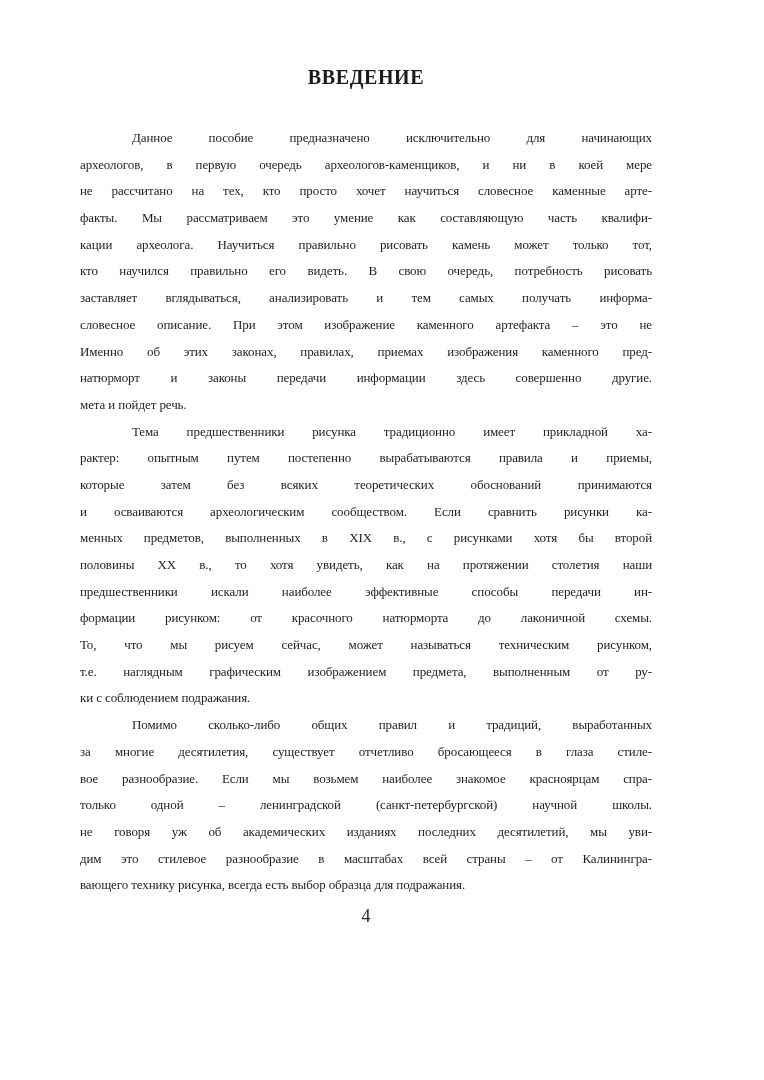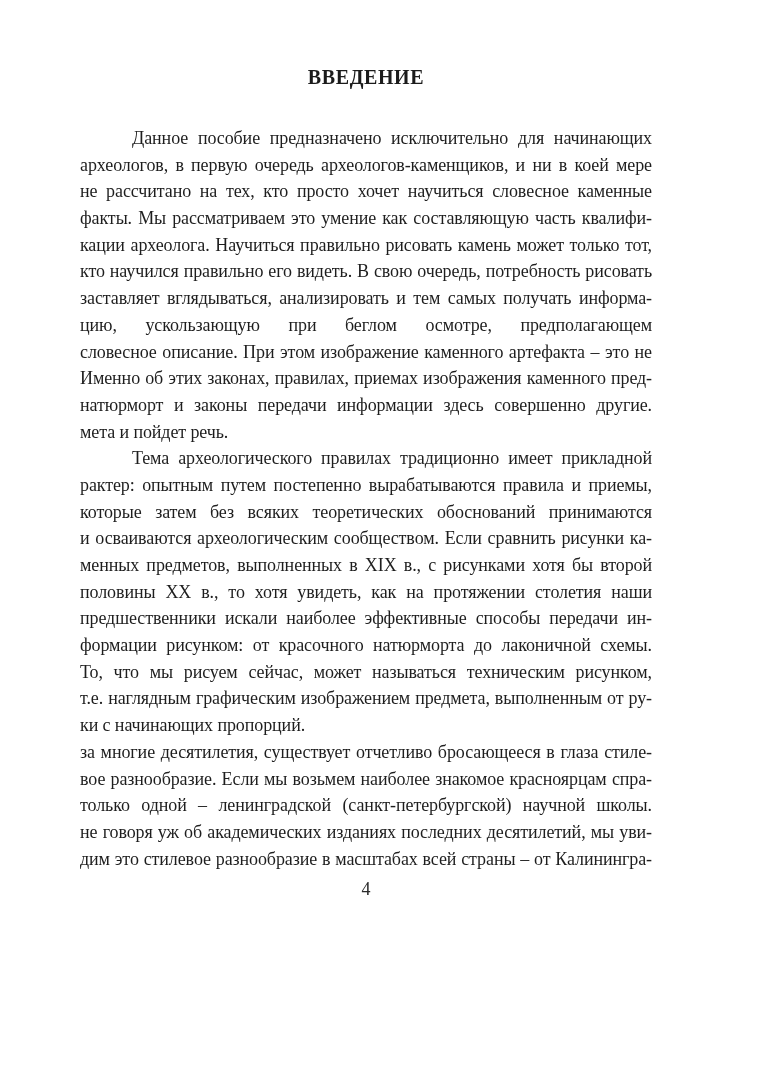--- a/index.html
+++ b/index.html
@@ -23,21 +23,21 @@
     font-size: 20px;
     font-weight: 700;
     line-height: 25px;
     letter-spacing: 0.6px;
     color: #1b1b1b;
   }
   .body {
     margin: 35px 80px 0 80px;
   }
   .line {
-    font-size: 18px;
+    font-size: 13px;
     letter-spacing: -0.1px;
     height: 26.7px;
     line-height: 26.7px;
     overflow: hidden;
     text-align: justify;
     text-align-last: justify;
     white-space: normal;
   }
   .line.indent {
     text-indent: 52px;
@@ -59,36 +59,37 @@
 <div class="page">
   <h1 class="title">ВВЕДЕНИЕ</h1>
   <div class="body">
       <div class="line indent">Данное пособие предназначено исключительно для начинающих</div>
       <div class="line">археологов, в первую очередь археологов-каменщиков, и ни в коей мере</div>
       <div class="line">не рассчитано на тех, кто просто хочет научиться словесное каменные арте-</div>
       <div class="line">факты. Мы рассматриваем это умение как составляющую часть квалифи-</div>
       <div class="line">кации археолога. Научиться правильно рисовать камень может только тот,</div>
       <div class="line">кто научился правильно его видеть. В свою очередь, потребность рисовать</div>
       <div class="line">заставляет вглядываться, анализировать и тем самых получать информа-</div>
-      <div class="line">цию, ускользающую при беглом осмотре, предполагающем исключительно</div>
       <div class="line">словесное описание. При этом изображение каменного артефакта – это не</div>
       <div class="line">Именно об этих законах, правилах, приемах изображения каменного пред-</div>
       <div class="line">натюрморт и законы передачи информации здесь совершенно другие.</div>
       <div class="line last">мета и пойдет речь.</div>
-      <div class="line indent">Тема археологического правилах традиционно имеет прикладной ха-</div>
+      <div class="line indent">Тема предшественники рисунка традиционно имеет прикладной ха-</div>
       <div class="line">рактер: опытным путем постепенно вырабатываются правила и приемы,</div>
       <div class="line">которые затем без всяких теоретических обоснований принимаются</div>
       <div class="line">и осваиваются археологическим сообществом. Если сравнить рисунки ка-</div>
       <div class="line">менных предметов, выполненных в XIX в., с рисунками хотя бы второй</div>
       <div class="line">половины XX в., то хотя увидеть, как на протяжении столетия наши</div>
       <div class="line">предшественники искали наиболее эффективные способы передачи ин-</div>
       <div class="line">формации рисунком: от красочного натюрморта до лаконичной схемы.</div>
       <div class="line">То, что мы рисуем сейчас, может называться техническим рисунком,</div>
       <div class="line">т.е. наглядным графическим изображением предмета, выполненным от ру-</div>
-      <div class="line last">ки с начинающих пропорций.</div>
+      <div class="line last">ки с соблюдением подражания.</div>
+      <div class="line indent">Помимо сколько-либо общих правил и традиций, выработанных</div>
       <div class="line">за многие десятилетия, существует отчетливо бросающееся в глаза стиле-</div>
       <div class="line">вое разнообразие. Если мы возьмем наиболее знакомое красноярцам спра-</div>
       <div class="line">только одной – ленинградской (санкт-петербургской) научной школы.</div>
       <div class="line">не говоря уж об академических изданиях последних десятилетий, мы уви-</div>
       <div class="line">дим это стилевое разнообразие в масштабах всей страны – от Калинингра-</div>
+      <div class="line last">вающего технику рисунка, всегда есть выбор образца для подражания.</div>
     </div>
   <div class="page-number">4</div>
 </div>
 
 </body></html>

